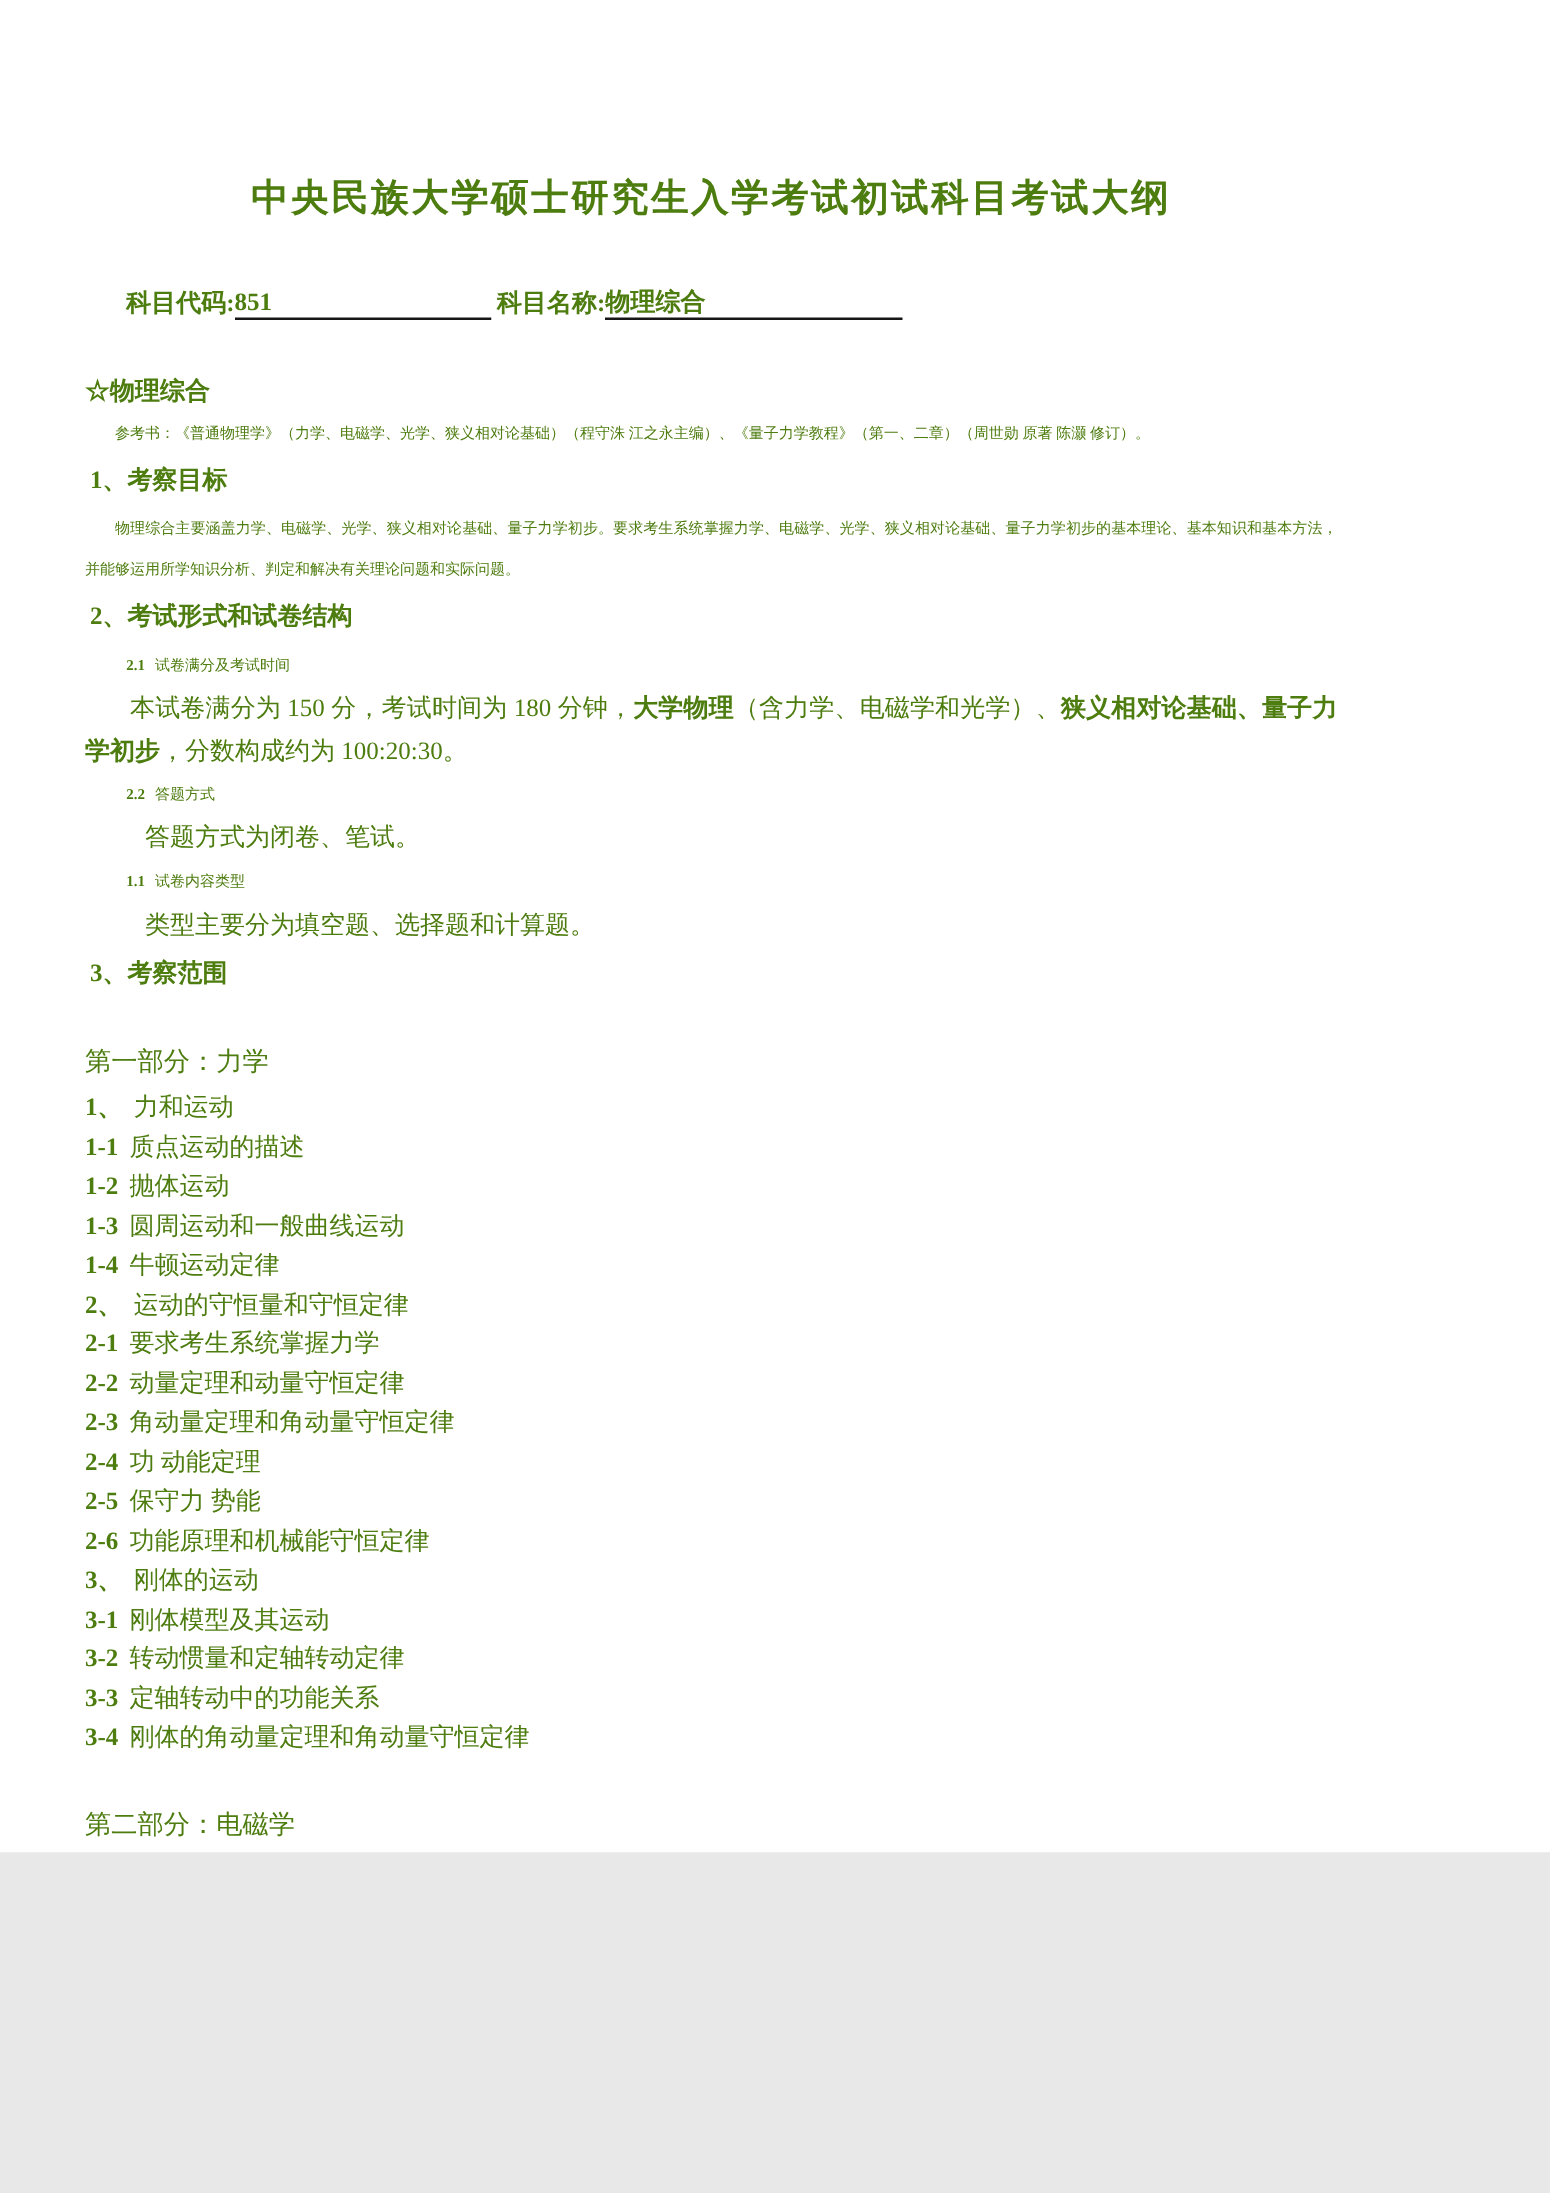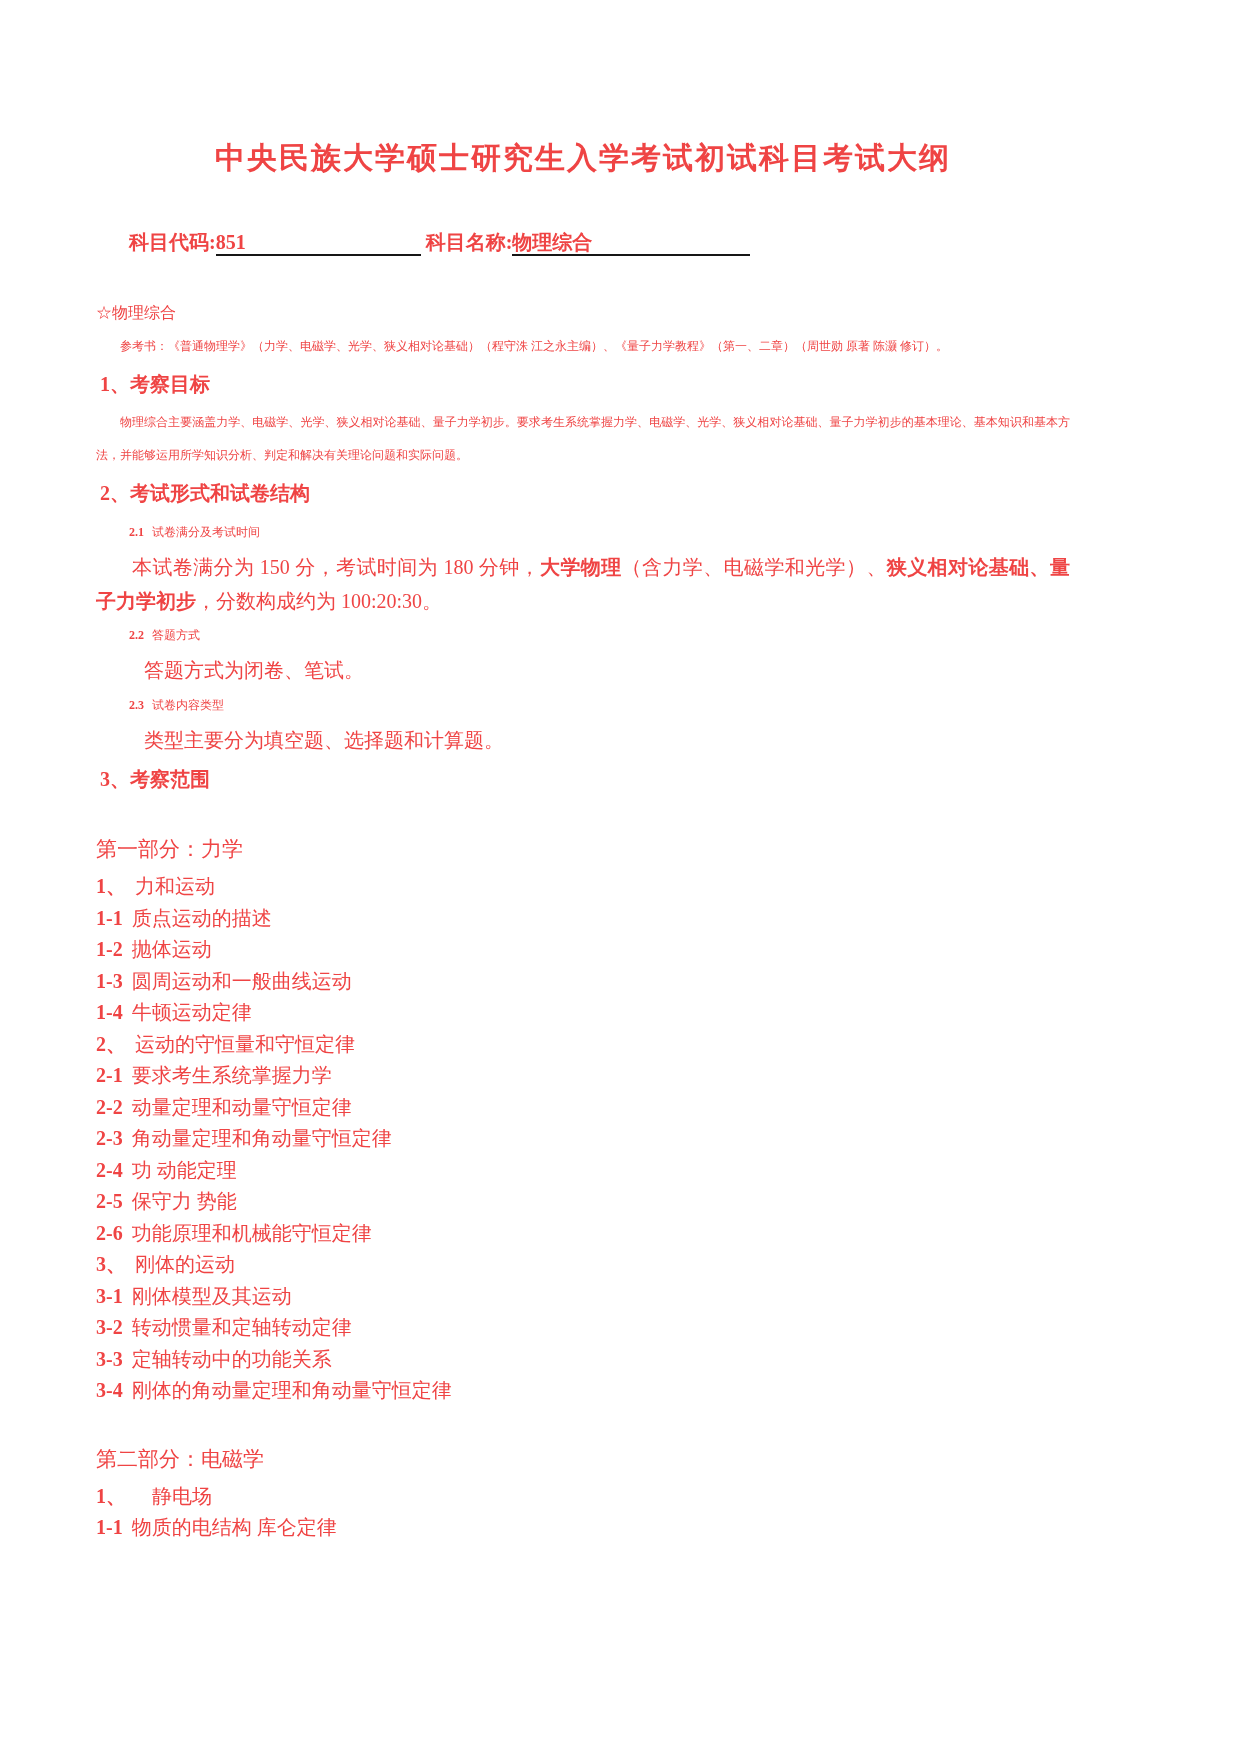--- a/index.html
+++ b/index.html
@@ -1,24 +1,24 @@
 <!DOCTYPE html>
 <html><head>
 <meta charset="utf-8">
 <style>
   html, body { margin: 0; padding: 0; background: #e8e8e8; }
   .page {
     width: 1240px;
-    height: 1754px;
+    height: 1482px;
     margin: 0 auto;
     background: #ffffff;
-    color: #ef4444;
+    color: #4d7c0f;
     font-family: "Liberation Serif", "DejaVu Serif", serif;
     box-sizing: border-box;
-    padding: 138px 170px 0 96px;
+    padding: 138px 170px 0 68px;
     position: relative;
   }
   .doc-title {
     text-align: center;
     font-size: 30px;
     font-weight: bold;
     letter-spacing: 2px;
     margin: 0 0 50px 0;
     white-space: nowrap;
   }
@@ -31,22 +31,22 @@
   }
   .subject-line .fill {
     display: inline-block;
     border-bottom: 2px solid #161616;
     line-height: 24px;
     vertical-align: bottom;
   }
   .fill-code { width: 205px; }
   .fill-name { width: 238px; }
   .overview-heading {
-    font-size: 16px;
-    font-weight: normal;
+    font-size: 20px;
+    font-weight: bold;
     line-height: 34px;
     margin: 0;
   }
   .para {
     font-size: 12px;
     line-height: 33px;
     text-align: justify;
     text-indent: 2em;
     margin: 0;
   }
@@ -109,21 +109,21 @@
   <p class="para">物理综合主要涵盖力学、电磁学、光学、狭义相对论基础、量子力学初步。要求考生系统掌握力学、电磁学、光学、狭义相对论基础、量子力学初步的基本理论、基本知识和基本方法，并能够运用所学知识分析、判定和解决有关理论问题和实际问题。</p>
 
   <p class="sec-heading">2、考试形式和试卷结构</p>
 
   <p class="sub-heading"><span class="num">2.1</span><span>试卷满分及考试时间</span></p>
   <p class="score-para"><span>本试卷满分为 150 分，考试时间为 180 分钟，</span><span class="b">大学物理</span><span>（含力学、电磁学和光学）、</span><span class="b">狭义相对论基础、量子力学初步</span><span>，分数构成约为 100:20:30。</span></p>
 
   <p class="sub-heading"><span class="num">2.2</span><span>答题方式</span></p>
   <p class="sub-body">答题方式为闭卷、笔试。</p>
 
-  <p class="sub-heading"><span class="num">2.3</span><span>试卷内容类型</span></p>
+  <p class="sub-heading"><span class="num">1.1</span><span>试卷内容类型</span></p>
   <p class="sub-body">类型主要分为填空题、选择题和计算题。</p>
 
   <p class="sec-heading">3、考察范围</p>
 
   <div class="part-block">
     <p class="part-heading">第一部分：力学</p>
     <p class="item"><span class="num">1、</span><span>力和运动</span></p>
     <p class="item"><span class="num">1-1</span><span>质点运动的描述</span></p>
     <p class="item"><span class="num">1-2</span><span>抛体运动</span></p>
     <p class="item"><span class="num">1-3</span><span>圆周运动和一般曲线运动</span></p>

